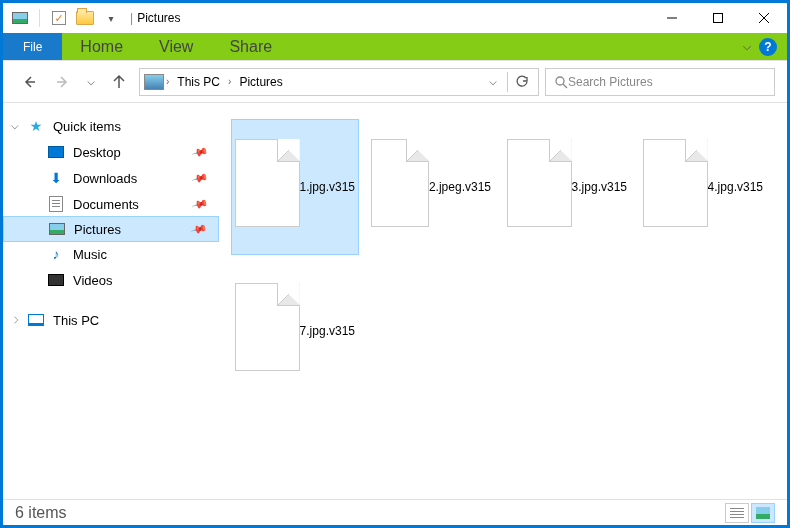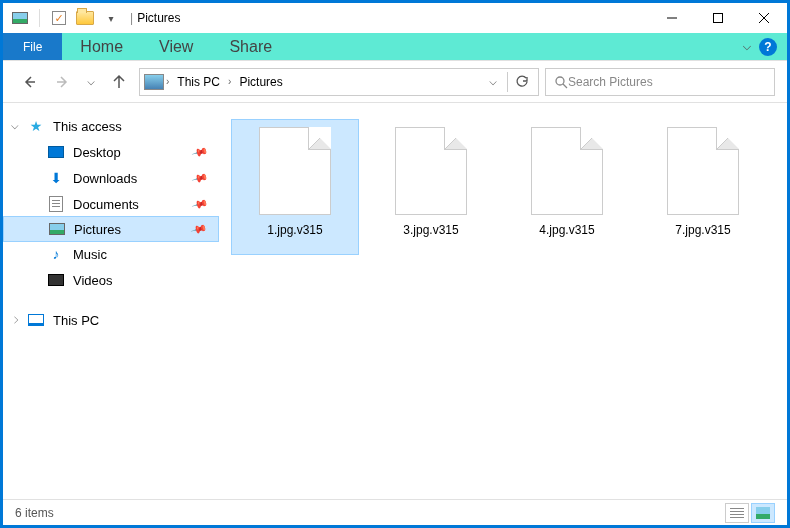--- a/index.html
+++ b/index.html
@@ -10,21 +10,21 @@
     .titlebar-qat { display: flex; align-items: center; gap: 4px; }
     .qat-icon { width: 22px; height: 22px; display: flex; align-items: center; justify-content: center; }
     .folder-glyph { width: 18px; height: 14px; background: linear-gradient(#ffe79e, #ffc93c); border: 1px solid #d8a847; border-radius: 1px; position: relative; }
     .folder-glyph::before { content: ''; position: absolute; top: -4px; left: 0; width: 8px; height: 4px; background: #ffe79e; border: 1px solid #d8a847; border-bottom: none; border-radius: 1px 1px 0 0; }
     .qat-sep { width: 1px; height: 18px; background: #ddd; margin: 0 4px; }
     .titlebar-title { margin-left: 8px; font-size: 12px; color: #000; display: flex; align-items: center; gap: 4px; }
     .titlebar-title .sep { color: #888; }
     .titlebar-spacer { flex: 1; }
     .winbtn { width: 46px; height: 30px; display: flex; align-items: center; justify-content: center; color: #000; }
     
-    .ribbon-tabs { height: 28px; background: #5eead4; display: flex; align-items: stretch; border-bottom: 1px solid #e1e1e1; }
+    .ribbon-tabs { height: 28px; background: #84cc16; display: flex; align-items: stretch; border-bottom: 1px solid #e1e1e1; }
     .file-tab { background: #1979ca; color: #fff; font-size: 12px; padding: 0 20px; display: flex; align-items: center; }
     .rtab { font-size: 16px; padding: 0 18px; display: flex; align-items: center; color: #444; }
     .ribbon-right { margin-left: auto; display: flex; align-items: center; gap: 8px; padding-right: 10px; }
     .help-circle { width: 18px; height: 18px; border-radius: 50%; background: #0078d7; color: #fff; display: flex; align-items: center; justify-content: center; font-size: 12px; font-weight: bold; }
     
     .navbar { height: 42px; background: #fff; display: flex; align-items: center; padding: 0 12px; gap: 6px; border-bottom: 1px solid #e1e1e1; }
     .nav-arrow { width: 28px; height: 28px; display: flex; align-items: center; justify-content: center; color: #555; }
     .nav-arrow.disabled { color: #bbb; }
     .addrbar { flex: 1; height: 28px; border: 1px solid #ccc; display: flex; align-items: center; padding: 0 4px; font-size: 12px; gap: 2px; }
     .addr-icon { width: 20px; height: 16px; background: linear-gradient(#87ceeb, #4682b4); border: 1px solid #888; }
@@ -49,28 +49,28 @@
     .dl-ic { color: #0078d7; }
     .doc-ic { width: 14px; height: 16px; background: #fff; border: 1px solid #888; position: relative; }
     .doc-ic::after { content: ''; position: absolute; top: 3px; left: 2px; right: 2px; height: 1px; background: #888; box-shadow: 0 3px 0 #888, 0 6px 0 #888; }
     .pic-ic { width: 16px; height: 12px; background: linear-gradient(#87ceeb 60%, #3a6 60%); border: 1px solid #666; }
     .music-ic { color: #0078d7; }
     .vid-ic { width: 16px; height: 12px; background: #333; border: 1px solid #000; }
     .pc-ic { width: 16px; height: 12px; background: #fff; border: 1px solid #0078d7; border-bottom: 3px solid #0078d7; }
     .net-ic { width: 16px; height: 12px; background: #fff; border: 1px solid #0078d7; position: relative; }
     
     .content { flex: 1; padding: 16px 12px; display: flex; flex-wrap: wrap; align-content: flex-start; gap: 8px 8px; overflow: auto; }
-    .file-item { width: 128px; height: 136px; display: flex; flex-direction: column; align-items: center; justify-content: flex-start; padding: 8px 4px; }
+    .file-item { width: 128px; height: 136px; display: flex; flex-direction: row; align-items: center; justify-content: flex-start; padding: 8px 4px; }
     .file-item.selected { background: #cce8ff; border: 1px solid #99d1ff; padding: 7px 3px; }
     .file-thumb { width: 72px; height: 88px; background: #fff; border: 1px solid #ccc; position: relative; margin-bottom: 8px; }
     .file-thumb::before { content: ''; position: absolute; top: -1px; right: -1px; width: 22px; height: 22px; background: linear-gradient(135deg, #fff 0%, #fff 48%, #ccc 50%, #e8e8e8 52%, #e8e8e8 100%); border-left: 1px solid #ccc; border-bottom: 1px solid #ccc; }
     .file-thumb::after { content: ''; position: absolute; top: -1px; right: -1px; width: 22px; height: 22px; background: #fff; clip-path: polygon(0 0, 100% 0, 100% 100%); }
     .file-label { font-size: 12px; text-align: center; color: #000; }
     
-    .statusbar { height: 26px; border-top: 1px solid #e1e1e1; display: flex; align-items: center; padding: 0 12px; font-size: 12px; color: #555; }
+    .statusbar { height: 26px; border-top: 1px solid #e1e1e1; display: flex; align-items: center; padding: 0 12px; font-size: 16px; color: #555; }
     .statusbar-spacer { flex: 1; }
     .view-toggle { display: flex; gap: 2px; }
     .vt-btn { width: 24px; height: 20px; border: 1px solid #ccc; display: flex; align-items: center; justify-content: center; }
     .vt-btn.active { background: #cce8ff; border-color: #99d1ff; }
     .details-lines { width: 14px; height: 10px; background: repeating-linear-gradient(#888 0, #888 1px, transparent 1px, transparent 3px); }
     .thumb-sq { width: 14px; height: 12px; background: linear-gradient(#87ceeb 60%, #3a6 60%); }
     
     .checkbox-glyph { width: 14px; height: 14px; border: 1px solid #888; color: #e67e22; display: flex; align-items: center; justify-content: center; font-size: 11px; }
   </style>
 </head>
@@ -165,21 +165,21 @@
         </svg>
       <span>Search Pictures</span>
     </div>
   </div>
 
   <div class="body">
     <div class="sidebar">
       <div class="nav-item">
         <span class="caret">⌵</span>
         <span class="ni-icon star">★</span>
-        <span>This access</span>
+        <span>Quick items</span>
       </div>
       <div class="nav-item sub">
         <span class="ni-icon">
             <div class="desktop-ic"></div>
           </span>
         <span>Desktop</span>
         <span class="pin">📌</span>
       </div>
       <div class="nav-item sub">
         <span class="ni-icon dl-ic">⬇</span>
@@ -218,20 +218,24 @@
           </span>
         <span>This PC</span>
       </div>
       <div class="nav-group-gap"></div>
     </div>
 
     <div class="content" id="file-grid">
         <div class="file-item selected">
           <div class="file-thumb"></div>
           <div class="file-label">1.jpg.v315</div>
+        </div>
+        <div class="file-item">
+          <div class="file-thumb"></div>
+          <div class="file-label">2.jpeg.v315</div>
         </div>
         <div class="file-item">
           <div class="file-thumb"></div>
           <div class="file-label">3.jpg.v315</div>
         </div>
         <div class="file-item">
           <div class="file-thumb"></div>
           <div class="file-label">4.jpg.v315</div>
         </div>
         <div class="file-item">

